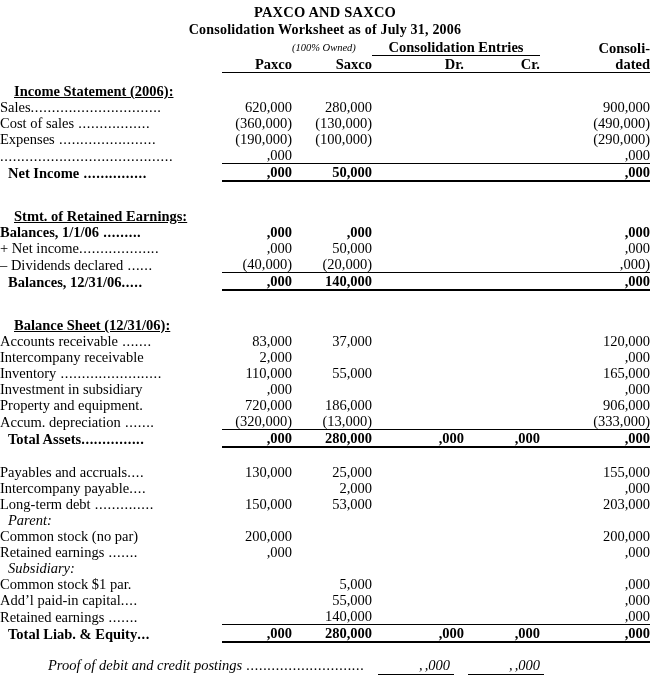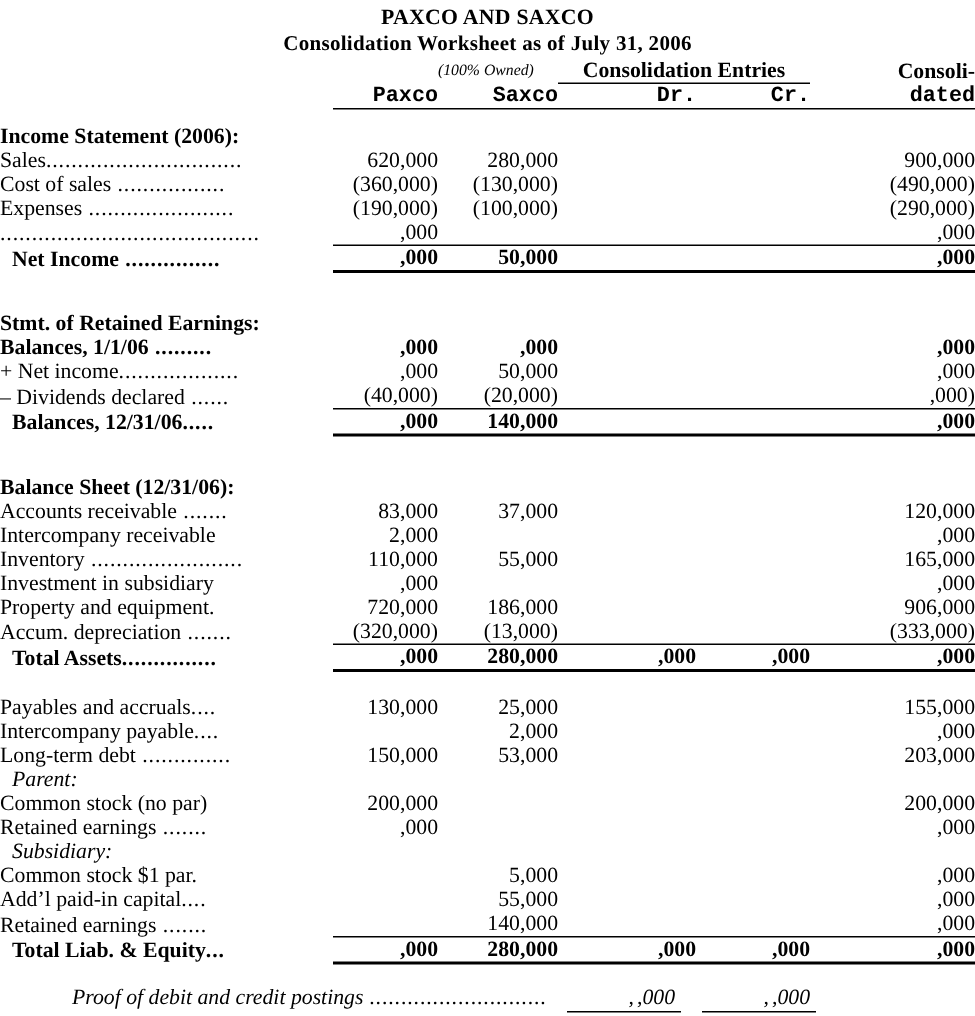--- a/index.html
+++ b/index.html
@@ -97,31 +97,30 @@
     line-height: 16px;
     padding-right: 6px;
   }
   .hdr-col {
     text-align: right;
     font-weight: bold;
     font-size: 14.5px;
     line-height: 16px;
     padding-right: 6px;
     border-bottom: 1.3px solid #000;
-    font-family: Liberation Mono, monospace;
   }
   .hdr-blank { border-bottom: none; }
 
   
   tr.section td {
     font-weight: bold;
     padding-top: 5px;
     height: 21px;
   }
-  tr.section td.lbl { padding-left: 0; }
+  tr.section td.lbl { padding-left: 14px; text-decoration: underline; }
 
   tr.subhead td.lbl {
     font-weight: normal;
     font-style: italic;
     padding-left: 8px;
   }
 
   tr.bold td { font-weight: bold; }
 
   

